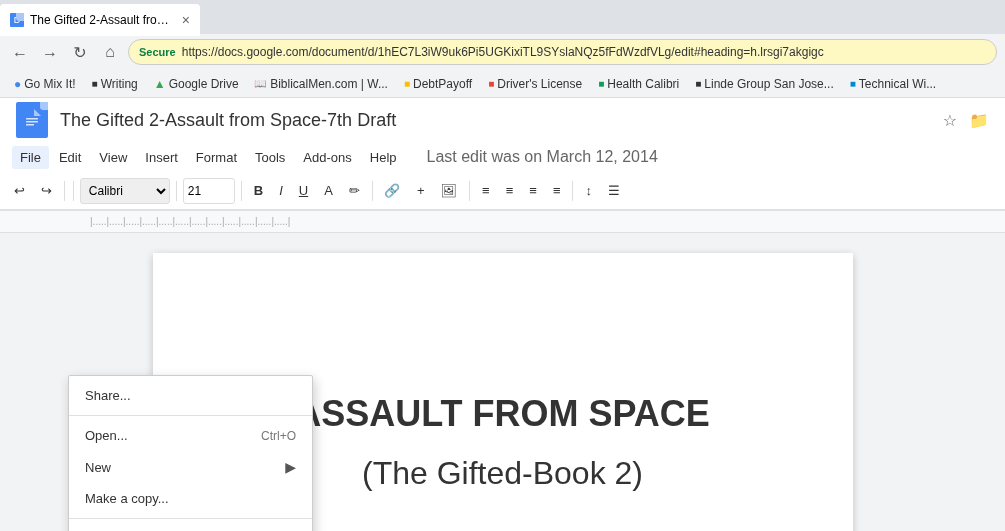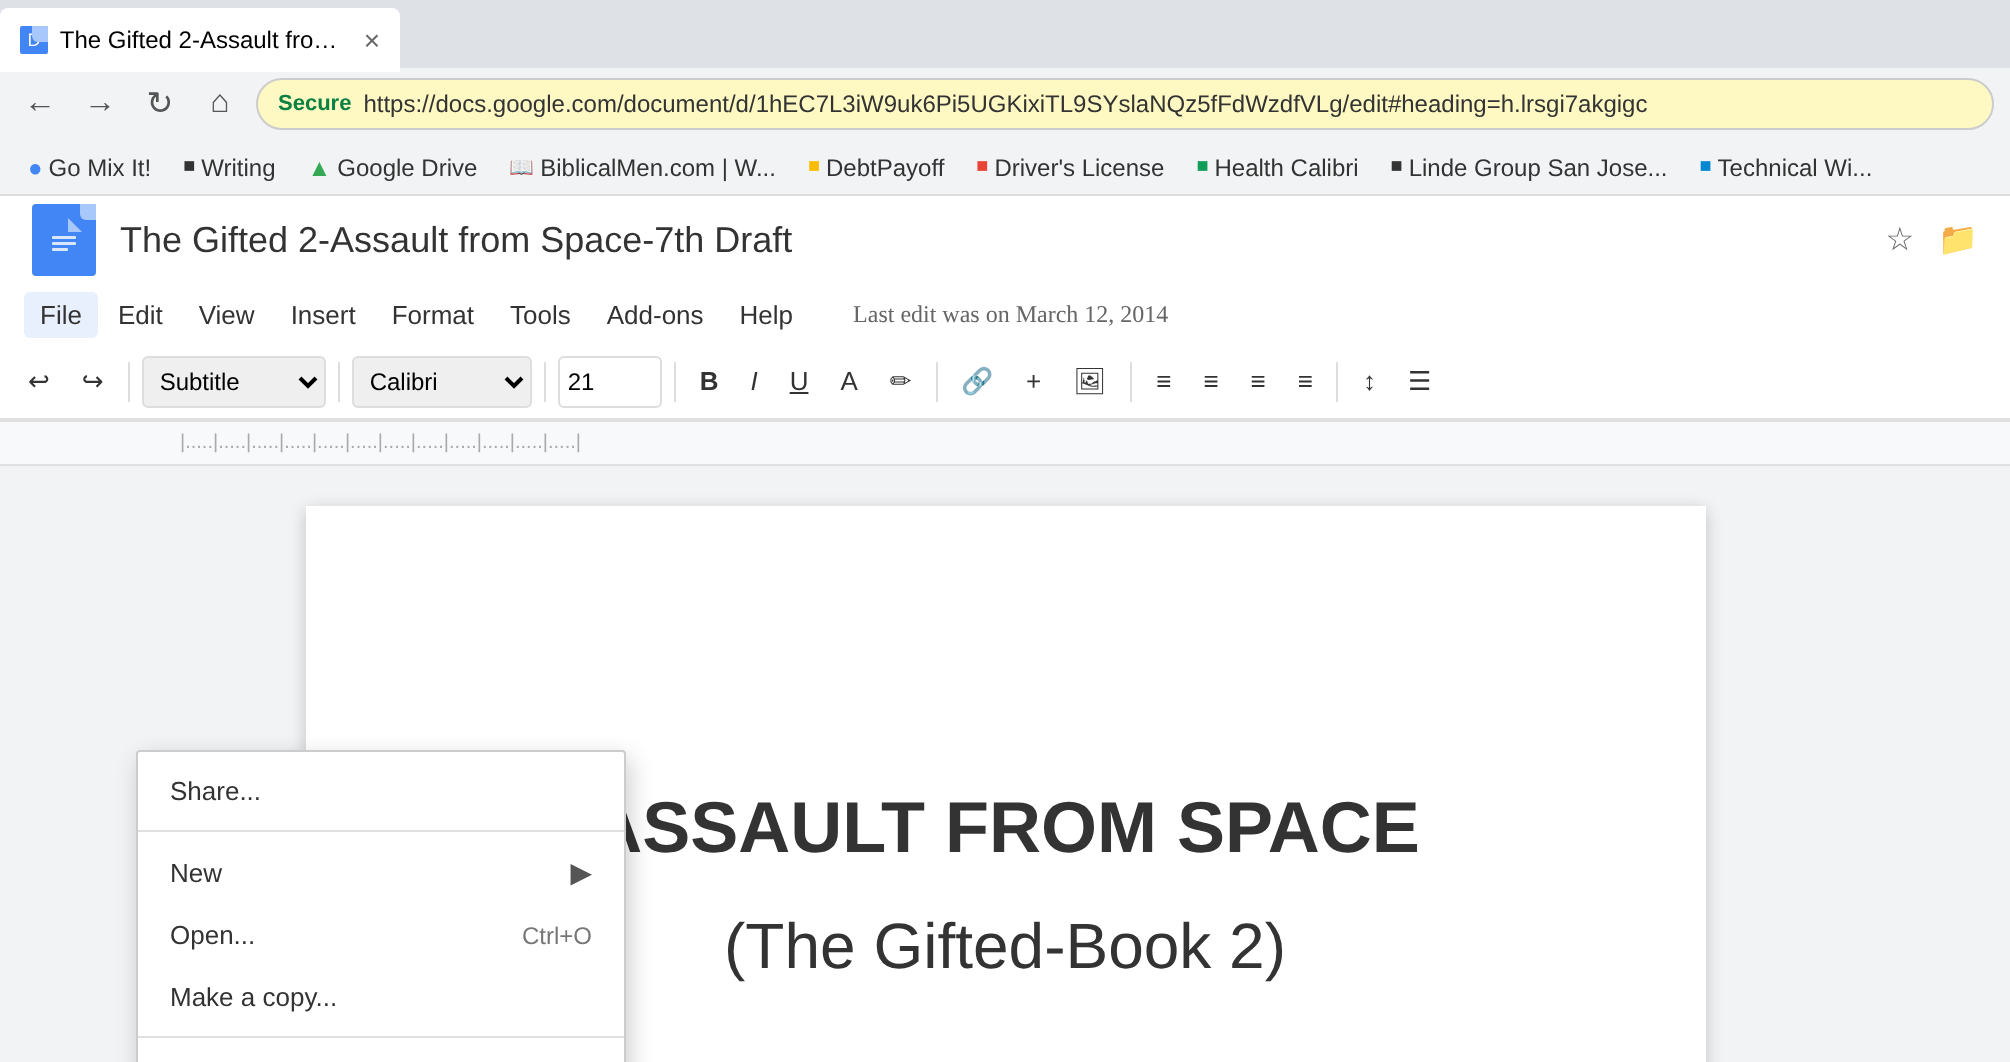--- a/index.html
+++ b/index.html
@@ -25,21 +25,21 @@
     .doc-header { background: #fff; border-bottom: 1px solid #e0e0e0; }
     .doc-title-bar { display: flex; align-items: center; height: 44px; padding: 0 16px; gap: 12px; }
     .doc-icon { width: 32px; height: 36px; background: #4285f4; display: flex; align-items: center; justify-content: center; border-radius: 2px; position: relative; }
     .doc-icon::before { content: ''; position: absolute; top: 0; right: 0; width: 8px; height: 8px; background: #a8c7fa; border-bottom-left-radius: 3px; }
     .doc-title { font-size: 18px; color: #333; font-weight: normal; flex: 1; }
     .title-action-btn { font-size: 16px; color: #666; cursor: pointer; }
 
     .menu-bar { display: flex; align-items: center; height: 30px; padding: 0 12px; gap: 2px; }
     .menu-item { padding: 4px 8px; cursor: pointer; color: #333; font-size: 13px; border-radius: 3px; }
     .menu-item:hover, .menu-item.active { background: #e8f0fe; }
-    .last-edit { color: #666; font-size: 12px; margin-left: 20px; text-decoration: none; font-family: Liberation Serif, serif; }
+    .last-edit { color: #666; font-size: 16px; margin-left: 20px; text-decoration: none; }
 
     
     .toolbar { display: flex; align-items: center; height: 38px; padding: 0 8px; background: #fff; border-bottom: 1px solid #e0e0e0; gap: 4px; overflow: hidden; }
     .tool-btn { height: 26px; padding: 0 6px; border: none; background: none; cursor: pointer; display: flex; align-items: center; justify-content: center; border-radius: 3px; font-size: 13px; color: #333; gap: 3px; }
     .tool-separator { width: 1px; height: 20px; background: #ddd; margin: 0 2px; }
     .style-select { border: 1px solid #ddd; border-radius: 3px; height: 26px; padding: 0 4px; font-size: 12px; }
     .font-select { border: 1px solid #ddd; border-radius: 3px; height: 26px; padding: 0 4px; font-size: 12px; width: 90px; }
     .font-size { border: 1px solid #ddd; border-radius: 3px; height: 26px; padding: 0 4px; font-size: 12px; width: 52px; }
     .bold { font-weight: bold; }
     .italic { font-style: italic; }
@@ -155,25 +155,20 @@
     <span class="menu-item">Tools</span>
     <span class="menu-item">Add-ons</span>
     <span class="menu-item">Help</span>
     <a class="last-edit" href="#">Last edit was on March 12, 2014</a>
   </div>
 
   <div class="toolbar">
     <button class="tool-btn">↩</button>
     <button class="tool-btn">↪</button>
     <div class="tool-separator"></div>
-    <select class="style-select">
-      <option>Subtitle</option>
-      <option>Normal text</option>
-      <option>Heading 1</option>
-    </select>
     <div class="tool-separator"></div>
     <select class="font-select">
       <option>Calibri</option>
       <option>Arial</option>
     </select>
     <div class="tool-separator"></div>
     <input class="font-size" type="text" value="21" style="">
     <div class="tool-separator"></div>
     <button class="tool-btn bold">B</button>
     <button class="tool-btn italic">I</button>
@@ -208,28 +203,28 @@
       </div>
     </div>
   </div>
 
   <div class="file-menu">
     <div class="menu-option">
       <span>Share...</span>
     </div>
     <div class="menu-divider"></div>
     <div class="menu-option">
+      <span>Open...</span>
+      <span class="shortcut">Ctrl+O</span>
+    </div>
+    <div class="menu-option">
       <span>New</span>
       <span class="arrow">▶</span>
     </div>
     <div class="menu-option">
-      <span>Open...</span>
-      <span class="shortcut">Ctrl+O</span>
-    </div>
-    <div class="menu-option">
       <span>Make a copy...</span>
     </div>
     <div class="menu-divider"></div>
     <div class="menu-option">
       
       
     </div>
 
   </div>
 

